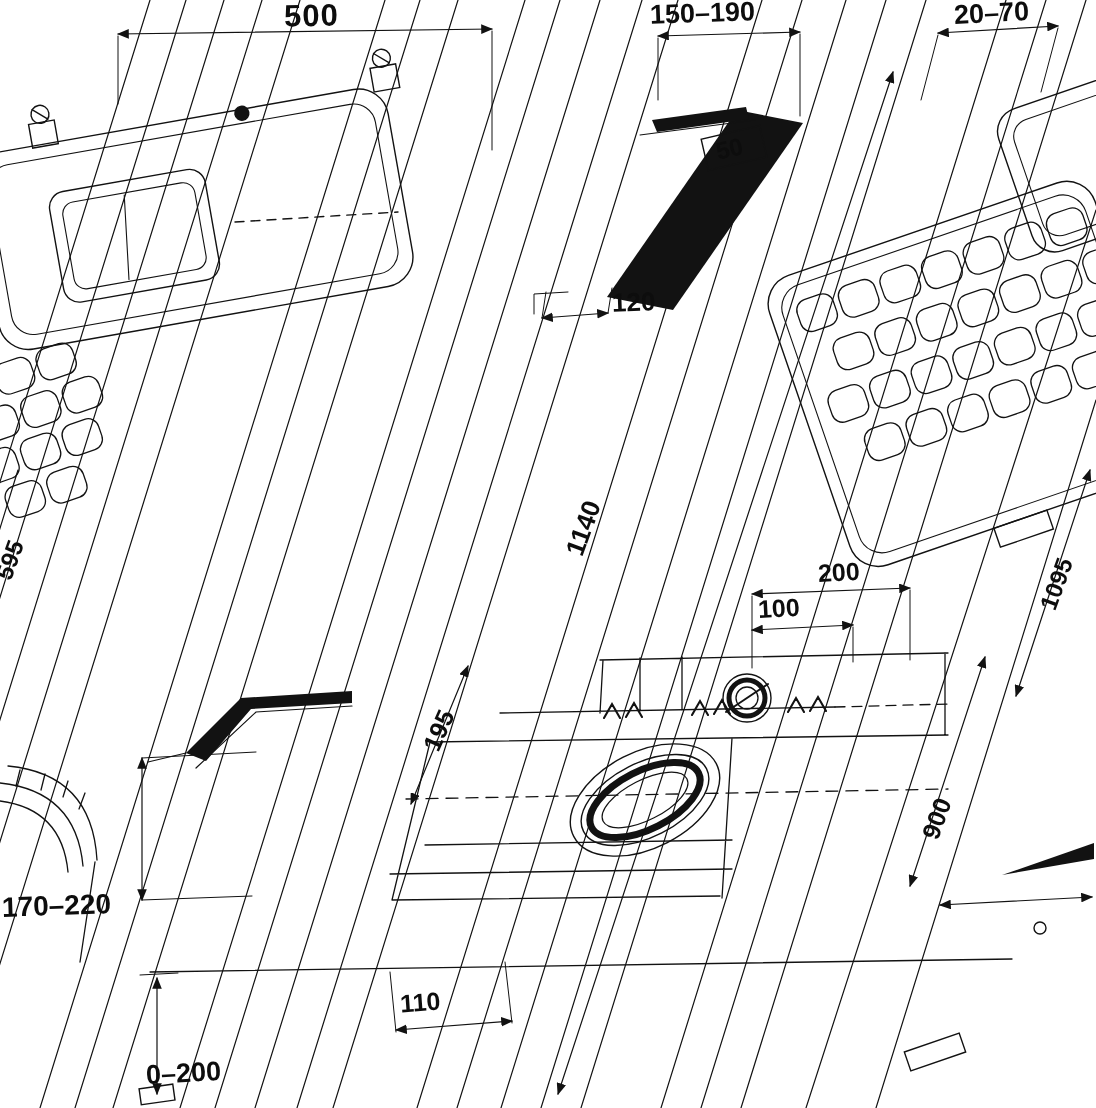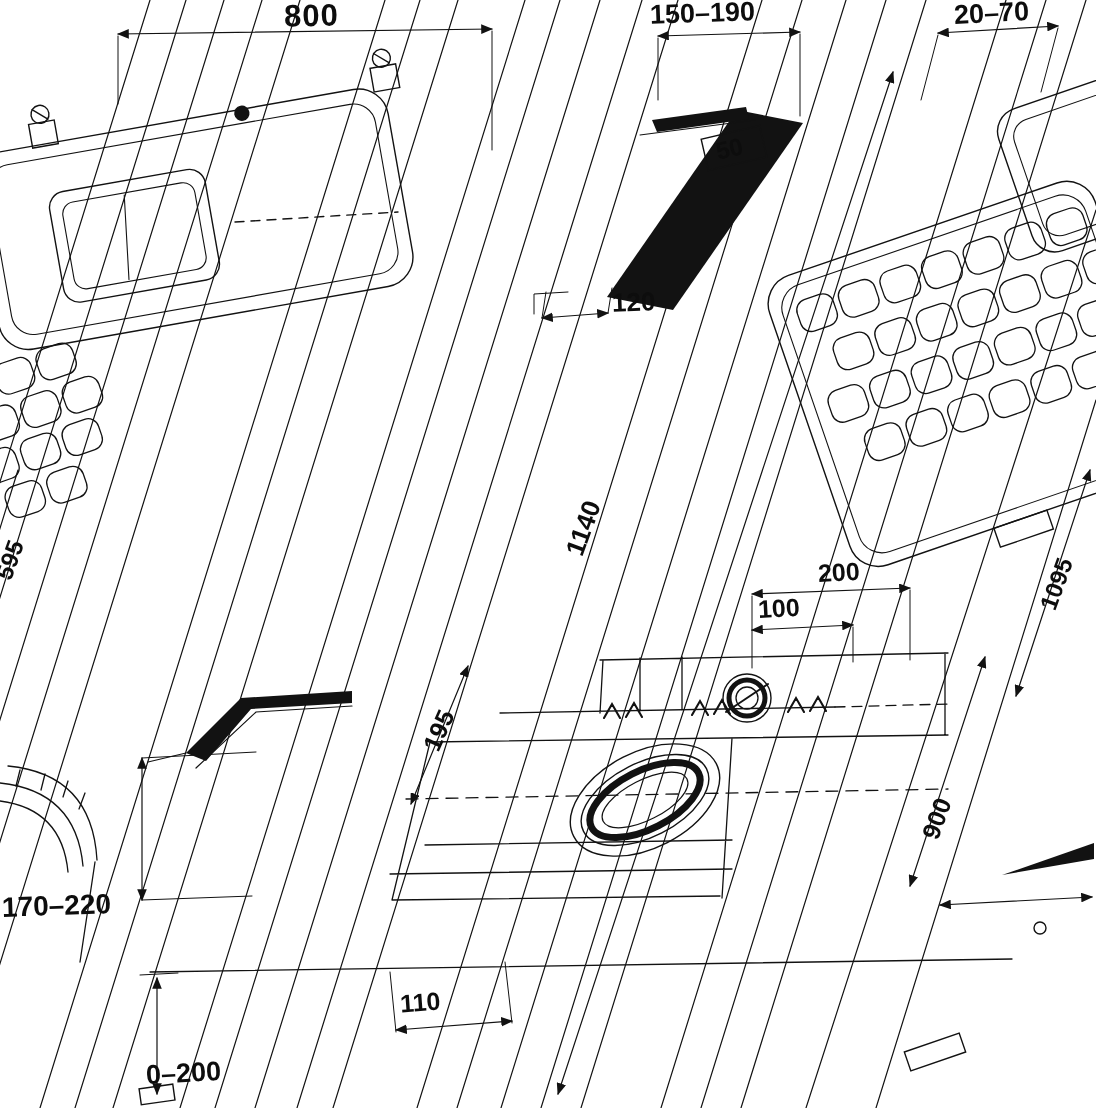--- a/index.html
+++ b/index.html
@@ -169,21 +169,21 @@
       <path d="M396,1032 L390,972 M512,1023 L505,962" stroke-width="1"></path>
       <line x1="157" y1="978" x2="157" y2="1094" marker-start="url(#arr)" marker-end="url(#arr)"></line>
       <path d="M140,975 L178,973" stroke-width="1"></path>
       <line x1="940" y1="905" x2="1092" y2="897" marker-start="url(#arr)" marker-end="url(#arr)"></line>
       <line x1="1090" y1="470" x2="1016" y2="696" marker-start="url(#arr)" marker-end="url(#arr)"></line>
       <line x1="18" y1="470" x2="-24" y2="606" marker-end="url(#arr)"></line>
     </g>
   </g>
 </svg>
 
-<div class="dim" style="left:284px;top:0;font-size:31px;transform:rotate(-1deg);letter-spacing:1px">800</div>
+<div class="dim" style="left:284px;top:0;font-size:31px;transform:rotate(-1deg);letter-spacing:1px">500</div>
 <div class="dim" style="left:650px;top:0;font-size:27px;transform:rotate(-2deg)">150–190</div>
 <div class="dim" style="left:954px;top:0;font-size:27px;transform:rotate(-3deg)">20–70</div>
 <div class="dim" style="left:716px;top:137px;font-size:24px;transform:rotate(-13deg)">50</div>
 <div class="dim" style="left:612px;top:289px;font-size:26px;transform:rotate(-2deg)">120</div>
 <div class="dim" style="left:555px;top:515px;font-size:26px;transform:rotate(-70deg)">1140</div>
 <div class="dim" style="left:818px;top:560px;font-size:25px;transform:rotate(-3deg)">200</div>
 <div class="dim" style="left:758px;top:596px;font-size:25px;transform:rotate(-3deg)">100</div>
 <div class="dim" style="left:418px;top:718px;font-size:25px;transform:rotate(-66deg)">195</div>
 <div class="dim" style="left:2px;top:892px;font-size:28px;transform:rotate(-2deg)">170–220</div>
 <div class="dim" style="left:400px;top:990px;font-size:25px;transform:rotate(-4deg)">110</div>

